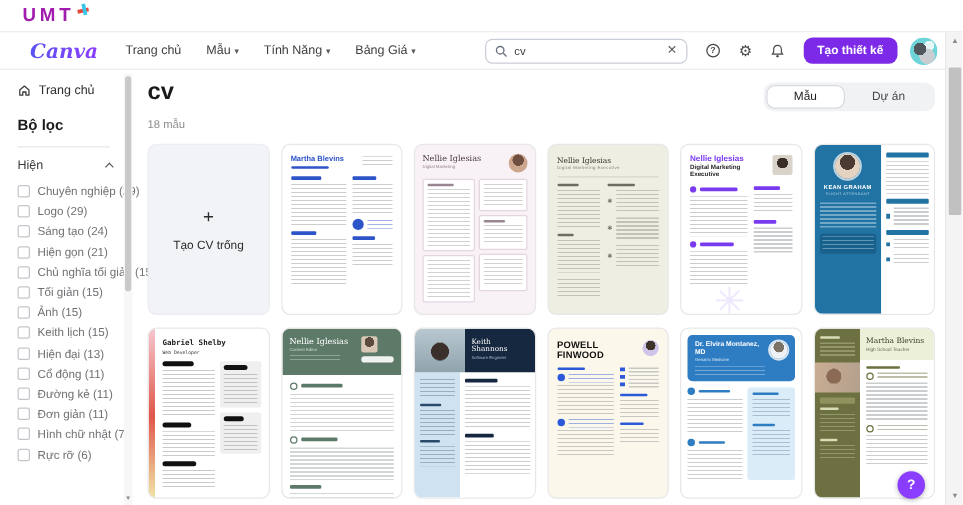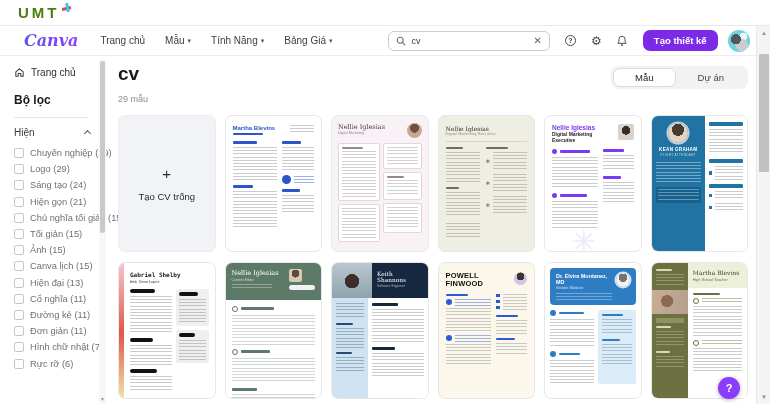--- a/index.html
+++ b/index.html
@@ -2,21 +2,21 @@
 <html><head>
 <meta charset="utf-8">
 <style>
   * { margin:0; padding:0; box-sizing:border-box; }
   html,body { width:770px; height:404px; overflow:hidden; background:#fff;
     font-family:"Liberation Sans","DejaVu Sans",sans-serif; }
 
   
   .umt-bar { height:26px; background:#fff; border-bottom:1px solid #e9e9e9;
     display:flex; align-items:center; padding-left:18px; }
-  .umt-text { font-size:15px; font-weight:bold; color:#4d7c0f; letter-spacing:3px; }
+  .umt-text { font-size:15px; font-weight:bold; color:#a21caf; letter-spacing:3px; }
   .umt-plus { position:relative; width:11px; height:11px; margin-left:2px; top:-4px; display:inline-block; }
   .umt-plus::before { content:""; position:absolute; left:0; top:4px; width:9px; height:3px; background:#e8483b; transform:rotate(-12deg); }
   .umt-plus::after  { content:""; position:absolute; left:4px; top:0; width:3px; height:9px; background:#38c6ea; transform:rotate(-12deg); }
 
   
   .navbar { height:30px; background:#fff; border-bottom:1px solid #ededed;
     display:flex; align-items:center; padding:0 20px 0 24px; position:relative; width:756px; }
   .canva-logo { font-family:"DejaVu Serif",serif; font-style:italic; font-weight:bold;
     font-size:16px; background:linear-gradient(90deg,#5a54f0,#8b3dff);
     -webkit-background-clip:text; background-clip:text; color:transparent; cursor:pointer; }
@@ -274,29 +274,29 @@
       <label class="f-row">
           <span class="cb"></span>
           <span class="f-label"><span>Tối giản</span> <span>(15)</span></span>
         </label>
       <label class="f-row">
           <span class="cb"></span>
           <span class="f-label"><span>Ảnh</span> <span>(15)</span></span>
         </label>
       <label class="f-row">
           <span class="cb"></span>
-          <span class="f-label"><span>Canva lịch</span> <span>(15)</span></span>
+          <span class="f-label"><span>Keith lịch</span> <span>(15)</span></span>
         </label>
       <label class="f-row">
           <span class="cb"></span>
           <span class="f-label"><span>Hiện đại</span> <span>(13)</span></span>
         </label>
       <label class="f-row">
           <span class="cb"></span>
-          <span class="f-label"><span>Cổ nghĩa</span> <span>(11)</span></span>
+          <span class="f-label"><span>Cổ động</span> <span>(11)</span></span>
         </label>
       <label class="f-row">
           <span class="cb"></span>
           <span class="f-label"><span>Đường kẻ</span> <span>(11)</span></span>
         </label>
       <label class="f-row">
           <span class="cb"></span>
           <span class="f-label"><span>Đơn giản</span> <span>(11)</span></span>
         </label>
       <label class="f-row">
@@ -312,21 +312,21 @@
     <div class="side-scroll">
       <div class="side-thumb"></div>
       <div class="side-arrow-dn">▼</div>
     </div>
   </aside>
 
   <main class="main">
     <div class="main-head">
       <div>
         <div class="page-title">cv</div>
-        <div class="result-count">29 mẫu</div>
+        <div class="result-count">18 mẫu</div>
       </div>
       <div class="toggle">
         <span class="tab active">Mẫu</span>
         <span class="tab">Dự án</span>
       </div>
     </div>
 
     <div class="grid">
 
       <div class="card c-blank">

